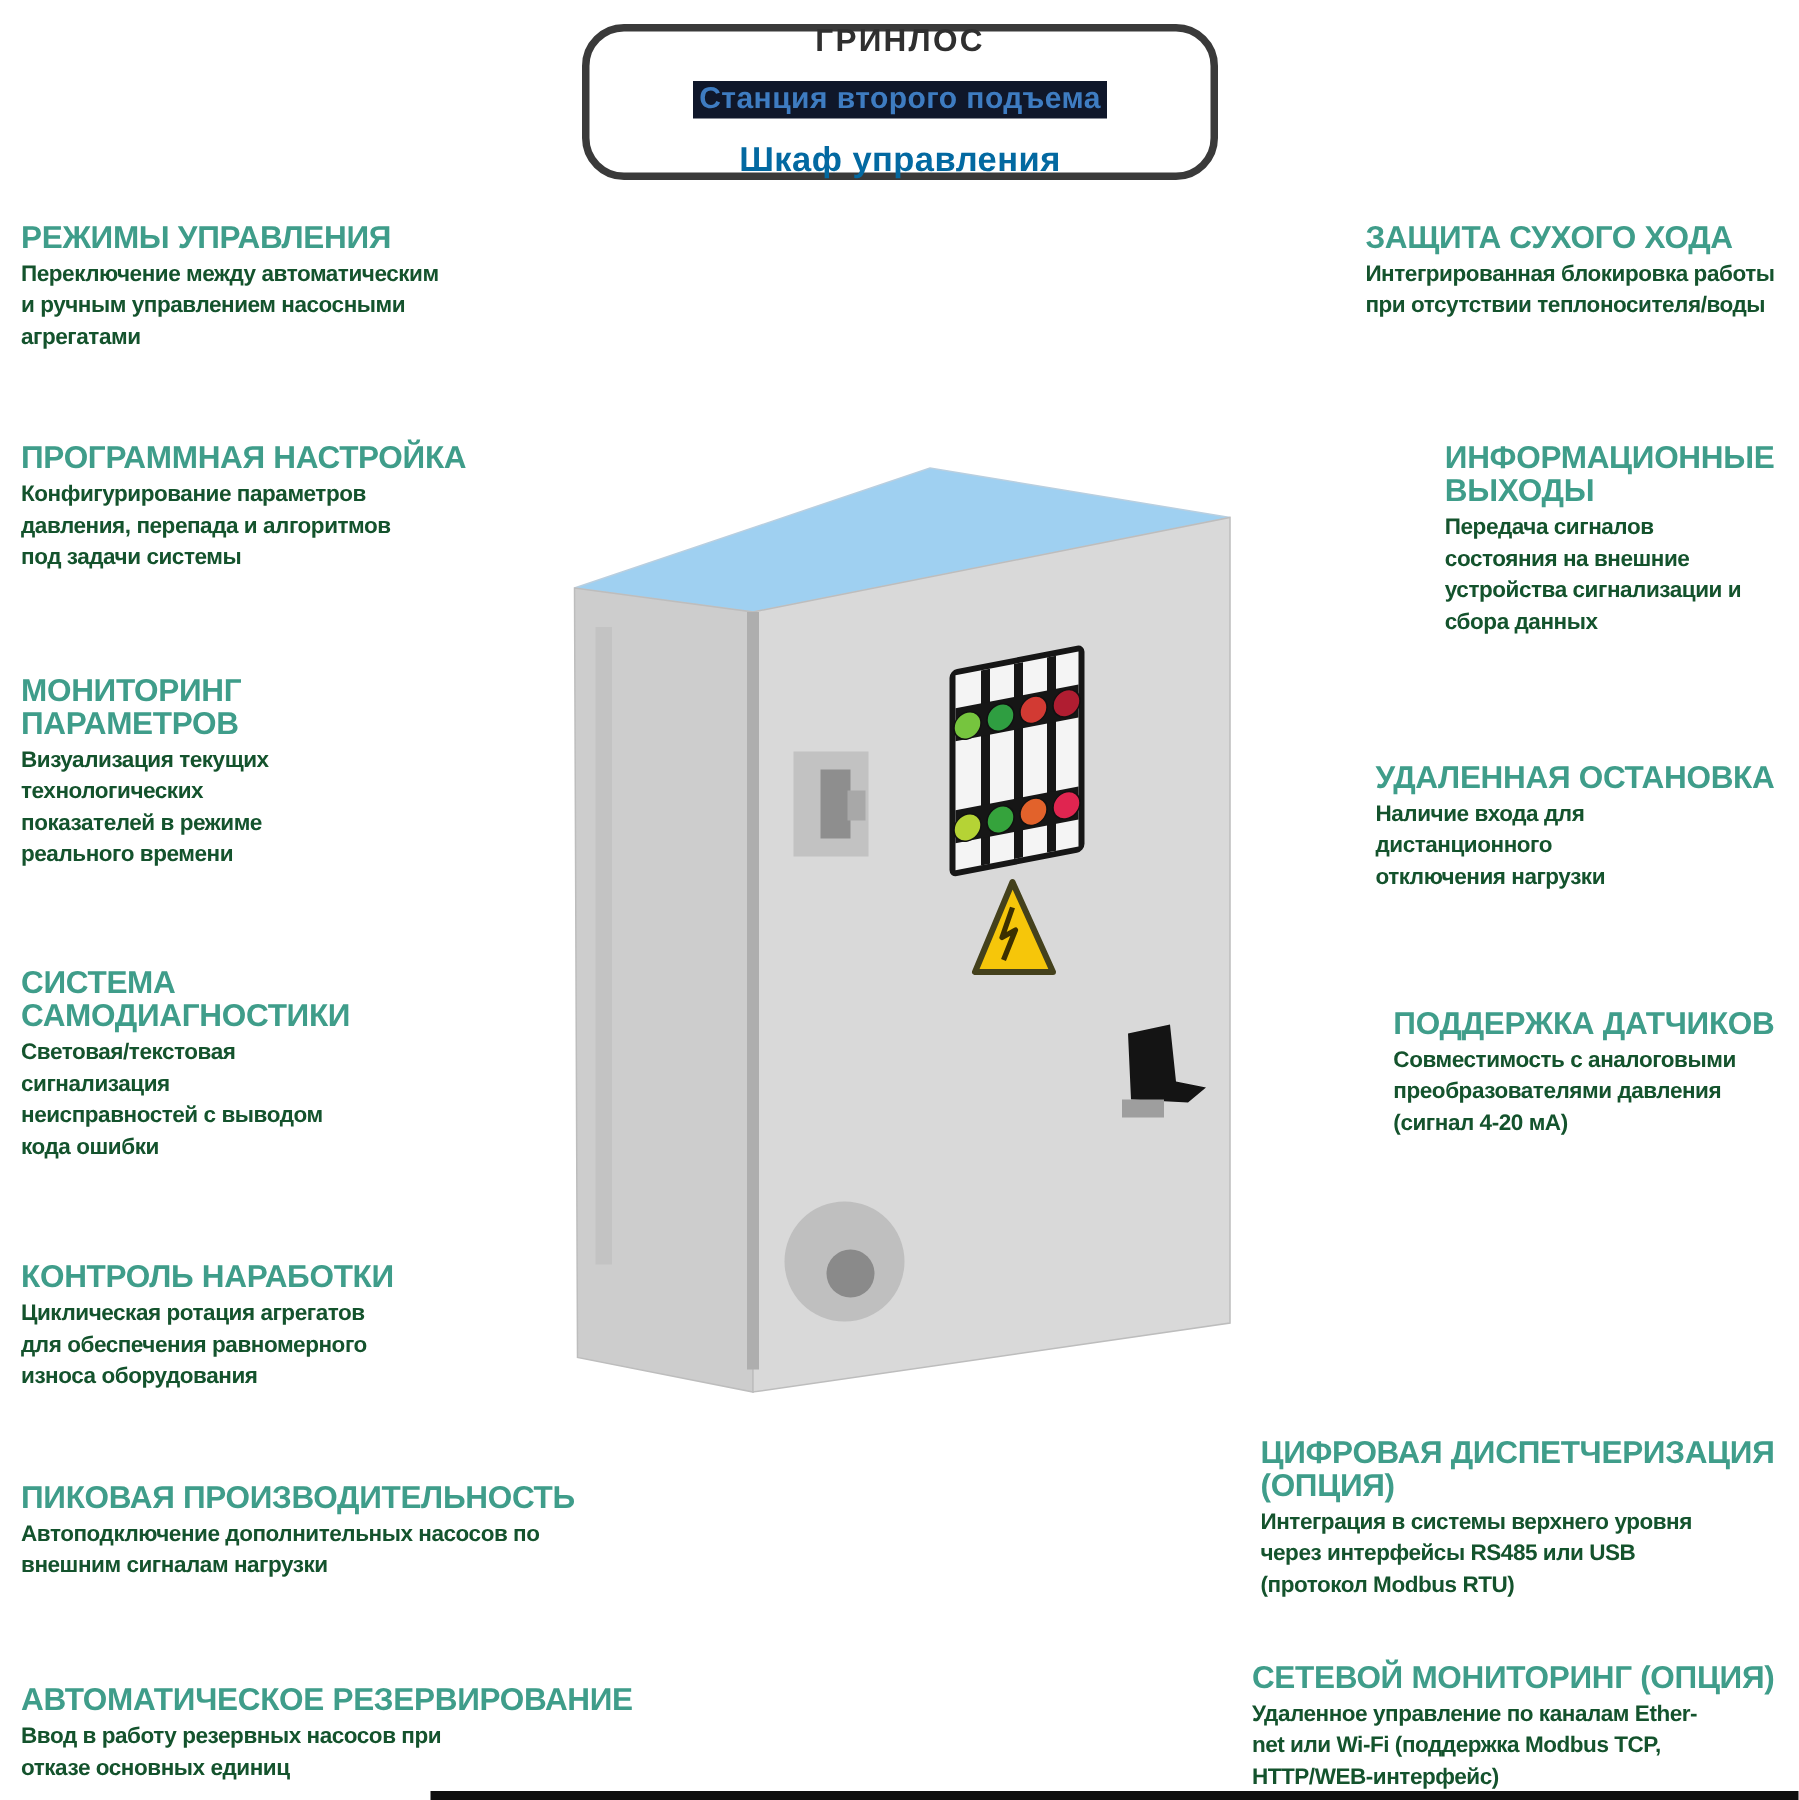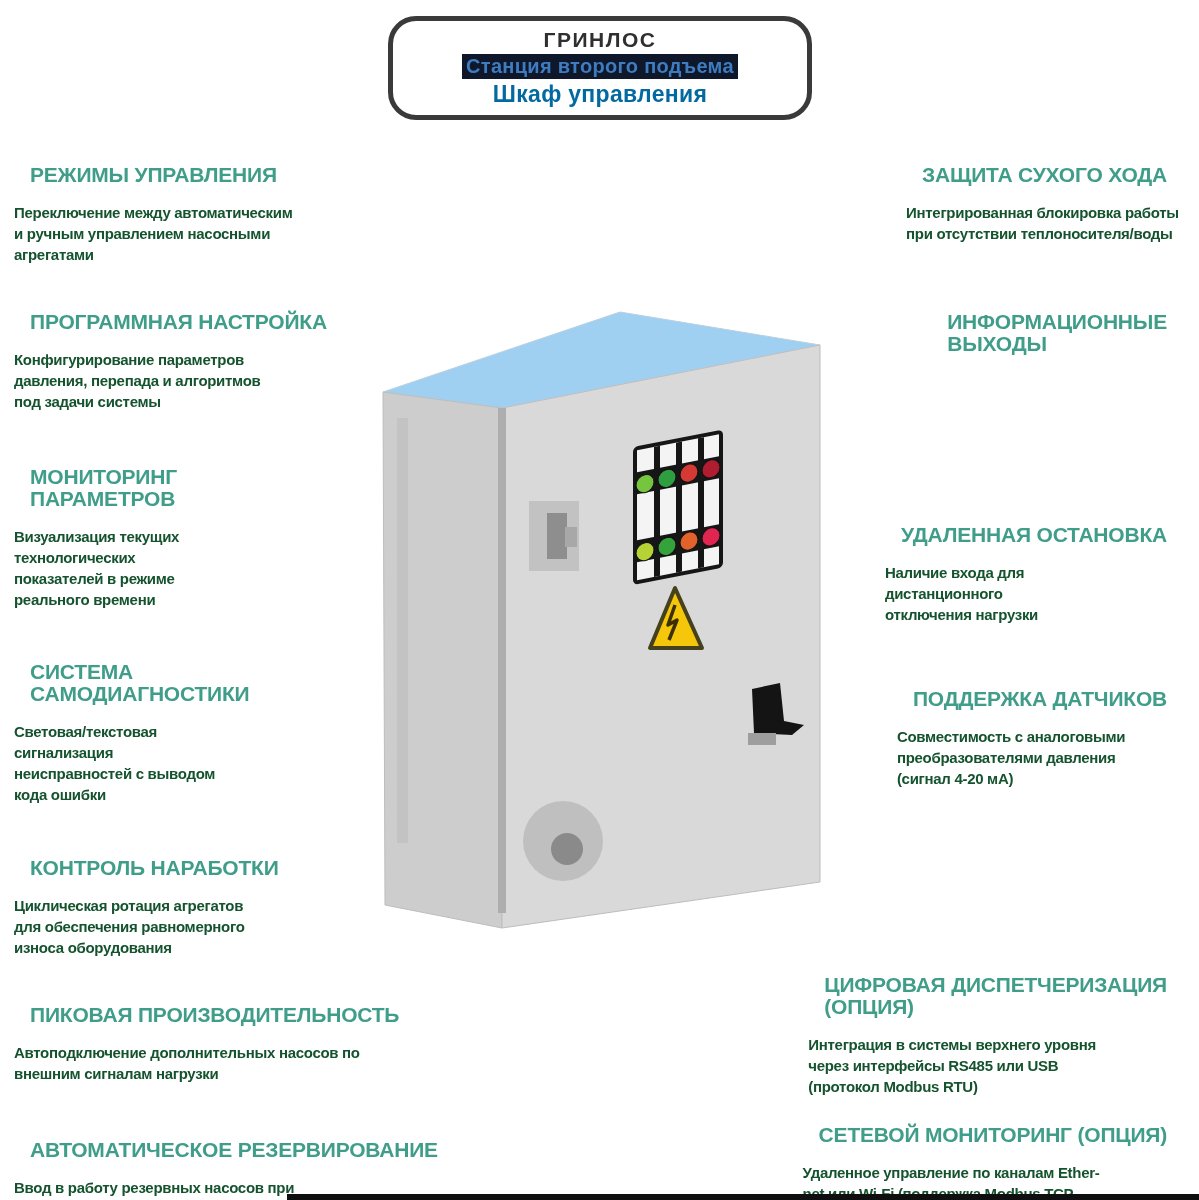--- a/index.html
+++ b/index.html
@@ -4,33 +4,33 @@
 <style>
   html,body{margin:0;padding:0;background:#ffffff;}
   body{width:1199px;height:1200px;position:relative;overflow:hidden;
        font-family:"Liberation Sans","DejaVu Sans",sans-serif;}
 
   
   .title-box{
     position:absolute;left:388px;top:16px;width:424px;height:104px;
     background:#ffffff;border:5px solid #3a3a3a;border-radius:28px;
     box-sizing:border-box;display:flex;flex-direction:column;
-    align-items:center;justify-content:center;gap:2px;
+    align-items:center;justify-content:center;gap:14px;
   }
   .brand{font-size:21px;font-weight:700;color:#2f2f2f;letter-spacing:1.5px;}
   .subtitle{font-size:20px;font-weight:700;color:#3e7cc1;background:#0f172a;
             padding:1px 4px;letter-spacing:.3px;}
   .product{font-size:23px;font-weight:700;color:#0369a1;letter-spacing:.3px;}
 
   
   .feature{position:absolute;}
   .feature.left{left:14px;text-align:left;}
   .feature.right{right:16px;}
   .feature h3{
-    margin:16px;font-size:21px;line-height:22px;font-weight:700;
+    margin:0;font-size:21px;line-height:22px;font-weight:700;
     color:#3f9d8a;letter-spacing:-0.2px;white-space:pre-line;
     text-transform:uppercase;
   }
   .feature p{
     margin:2px 0 0;font-size:15px;line-height:21px;font-weight:700;
     color:#14532d;letter-spacing:-0.3px;white-space:pre-line;
   }
 
   .cabinet-wrap{position:absolute;left:363px;top:293px;width:480px;height:655px;}
 
@@ -92,20 +92,24 @@
 </section>
 
 <section class="feature right" style="top:148px">
   <h3>ЗАЩИТА СУХОГО ХОДА</h3>
   <p>Интегрированная блокировка работы
 при отсутствии теплоносителя/воды</p>
 </section>
 <section class="feature right" style="top:295px">
   <h3>ИНФОРМАЦИОННЫЕ
 ВЫХОДЫ</h3>
+  <p>Передача сигналов
+состояния на внешние
+устройства сигнализации и
+сбора данных</p>
 </section>
 <section class="feature right" style="top:508px">
   <h3>УДАЛЕННАЯ ОСТАНОВКА</h3>
   <p>Наличие входа для
 дистанционного
 отключения нагрузки</p>
 </section>
 <section class="feature right" style="top:672px">
   <h3>ПОДДЕРЖКА ДАТЧИКОВ</h3>
   <p>Совместимость с аналоговыми

